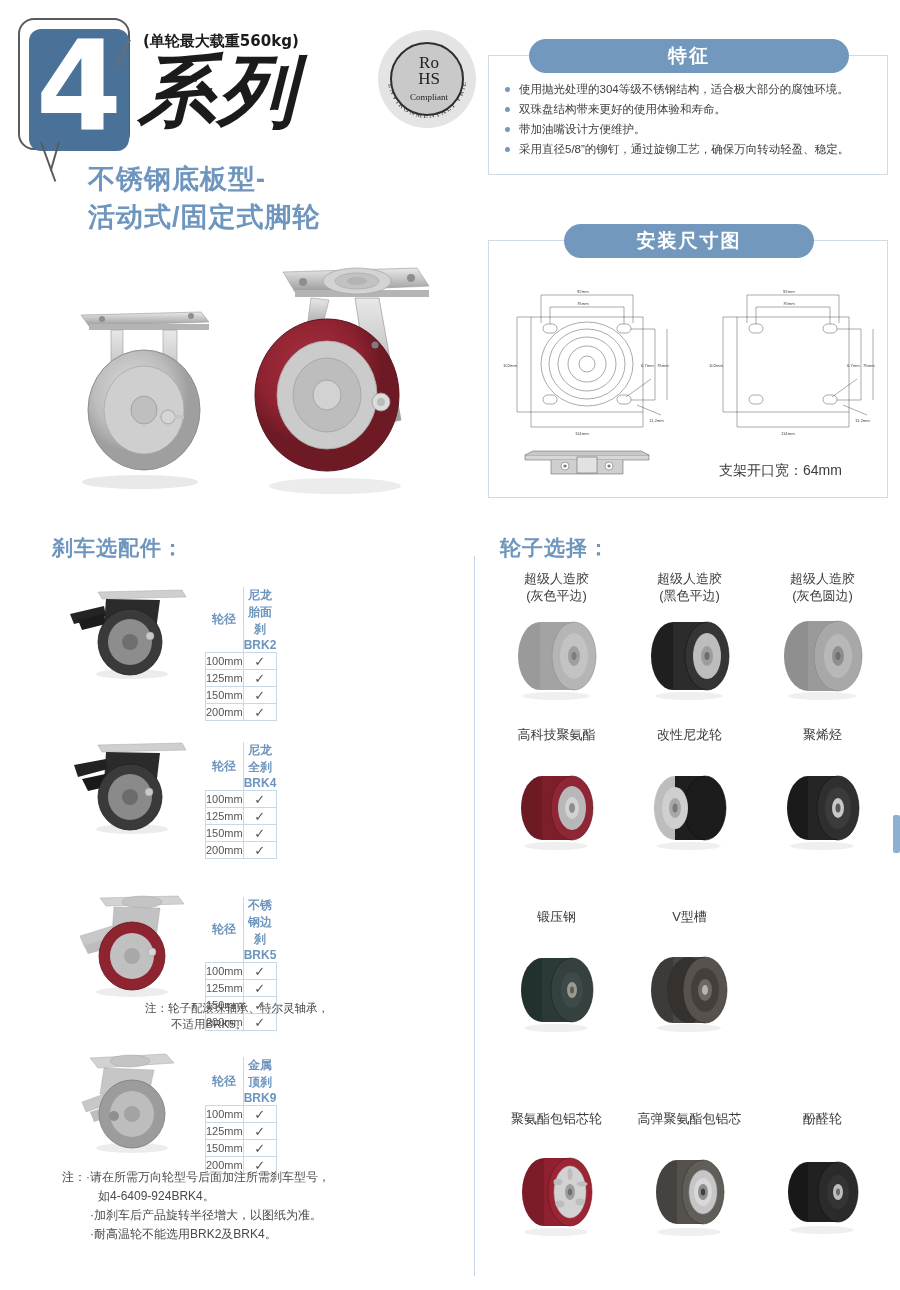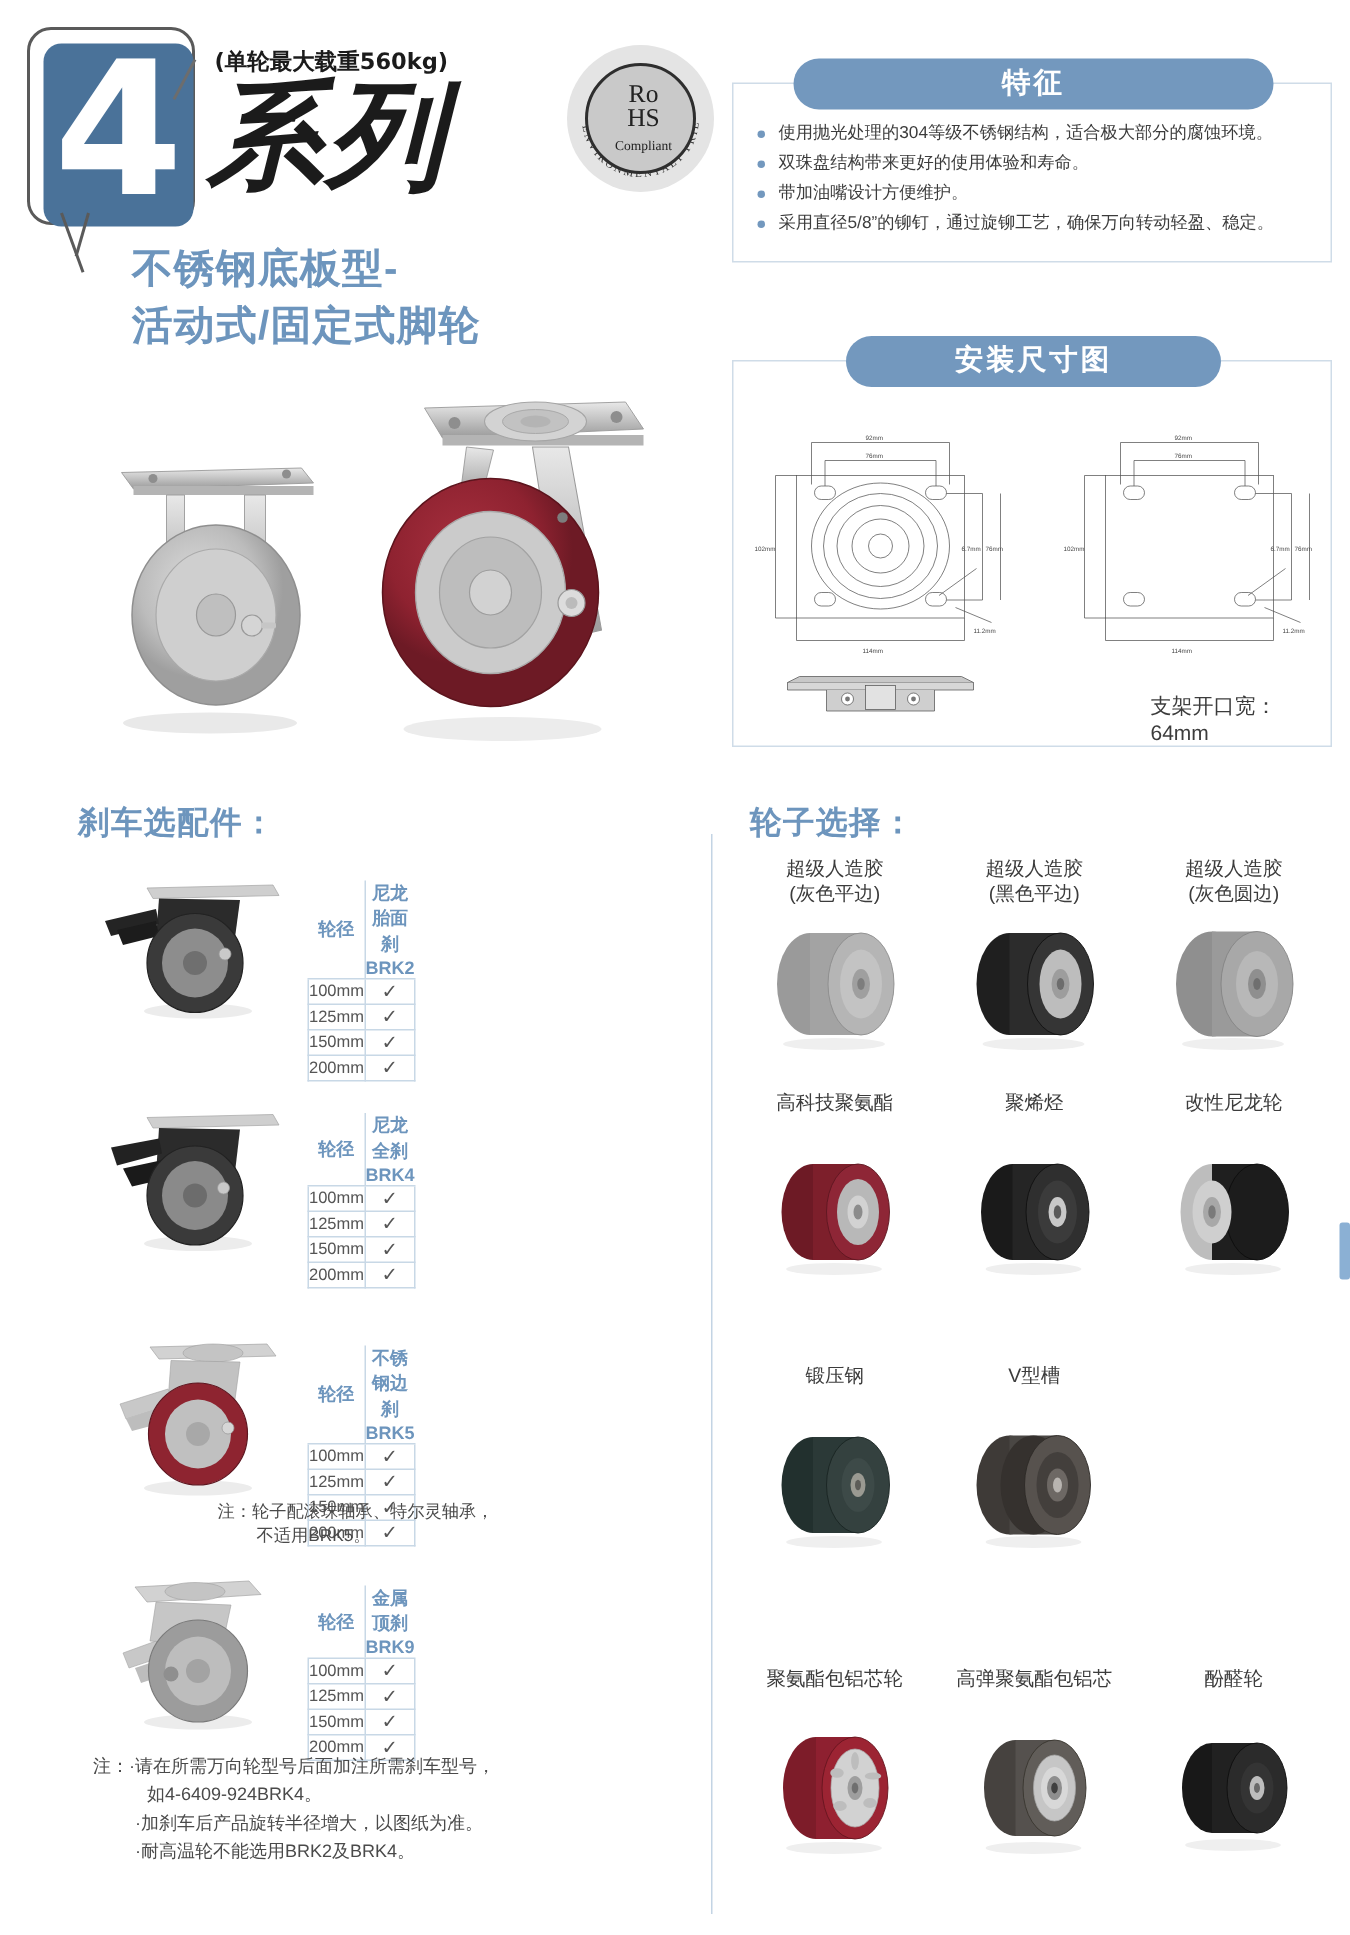--- a/index.html
+++ b/index.html
@@ -109,21 +109,21 @@
   .feat-item .dot {
     position: absolute; left: 2px; top: 5px; width: 5px; height: 5px;
     border-radius: 50%; background: #7398be;
   }
 
   #dim-panel { left: 488px; top: 240px; width: 400px; height: 258px; }
   #dim-title { left: 75px; width: 250px; }
   .dim-area { position: absolute; left: 0; top: 26px; width: 400px; height: 230px; }
   .bracket-note {
     position: absolute; left: 230px; top: 195px;
-    font-size: 14px; color: #3c3c3c; margin-left: 48px;
+    font-size: 14px; color: #3c3c3c;
   }
 
   
   .sec-head {
     position: absolute; font-size: 21px; font-weight: bold; color: #6d95bd;
     letter-spacing: 1px;
   }
   #brake-head { left: 52px; top: 534px; }
   #wheel-head { left: 500px; top: 534px; }
 
@@ -607,49 +607,49 @@
             <rect x="52" y="16" width="30" height="64" fill="#7d1f2b"></rect>
             <ellipse cx="82" cy="48" rx="21" ry="32" fill="#8e2636" stroke="#5e1620" stroke-width="0.6"></ellipse>
             <ellipse cx="82" cy="48" rx="14" ry="22" fill="#b8b8b8"></ellipse>
             <ellipse cx="82" cy="48" rx="7" ry="11" fill="#d2d2d2"></ellipse>
             <ellipse cx="82" cy="48" rx="3" ry="5" fill="#8c8c8c"></ellipse>
           </svg>
         </div>
       </div>
       <div class="wheel-cell">
         <div class="wheel-label">
+          <div>改性尼龙轮</div>
+          <div></div>
+        </div>
+        <div class="wheel-img">
+          <svg width="133" height="100" viewBox="0 0 133 100">
+            <ellipse cx="66" cy="86" rx="32" ry="4" fill="#efefef"></ellipse>
+            <ellipse cx="52" cy="48" rx="21" ry="32" fill="#bdbdbd"></ellipse>
+            <rect x="52" y="16" width="30" height="64" fill="#1f1f1f"></rect>
+            <ellipse cx="82" cy="48" rx="21" ry="32" fill="#1c1c1c" stroke="#0d0d0d" stroke-width="0.6"></ellipse>
+            <ellipse cx="52" cy="48" rx="13" ry="21" fill="#cfcfcf"></ellipse>
+            <ellipse cx="52" cy="48" rx="6" ry="10" fill="#a8a8a8"></ellipse>
+            <ellipse cx="52" cy="48" rx="2.5" ry="4.5" fill="#7a7a7a"></ellipse>
+          </svg>
+        </div>
+      </div>
+      <div class="wheel-cell">
+        <div class="wheel-label">
           <div>聚烯烃</div>
           <div></div>
         </div>
         <div class="wheel-img">
           <svg width="133" height="100" viewBox="0 0 133 100">
             <ellipse cx="66" cy="86" rx="32" ry="4" fill="#efefef"></ellipse>
             <ellipse cx="52" cy="48" rx="21" ry="32" fill="#1a1a1a"></ellipse>
             <rect x="52" y="16" width="30" height="64" fill="#252525"></rect>
             <ellipse cx="82" cy="48" rx="21" ry="32" fill="#2f2f2f" stroke="#101010" stroke-width="0.6"></ellipse>
             <ellipse cx="82" cy="48" rx="13" ry="21" fill="#3b3b3b"></ellipse>
             <ellipse cx="82" cy="48" rx="6" ry="10" fill="#c8c8c8"></ellipse>
             <ellipse cx="82" cy="48" rx="2.5" ry="4.5" fill="#5a5a5a"></ellipse>
-          </svg>
-        </div>
-      </div>
-      <div class="wheel-cell">
-        <div class="wheel-label">
-          <div>改性尼龙轮</div>
-          <div></div>
-        </div>
-        <div class="wheel-img">
-          <svg width="133" height="100" viewBox="0 0 133 100">
-            <ellipse cx="66" cy="86" rx="32" ry="4" fill="#efefef"></ellipse>
-            <ellipse cx="52" cy="48" rx="21" ry="32" fill="#bdbdbd"></ellipse>
-            <rect x="52" y="16" width="30" height="64" fill="#1f1f1f"></rect>
-            <ellipse cx="82" cy="48" rx="21" ry="32" fill="#1c1c1c" stroke="#0d0d0d" stroke-width="0.6"></ellipse>
-            <ellipse cx="52" cy="48" rx="13" ry="21" fill="#cfcfcf"></ellipse>
-            <ellipse cx="52" cy="48" rx="6" ry="10" fill="#a8a8a8"></ellipse>
-            <ellipse cx="52" cy="48" rx="2.5" ry="4.5" fill="#7a7a7a"></ellipse>
           </svg>
         </div>
       </div>
     </div>
 
     <div class="wheel-row" style="margin-top:48px">
       <div class="wheel-cell">
         <div class="wheel-label">
           <div>锻压钢</div>
           <div></div>

